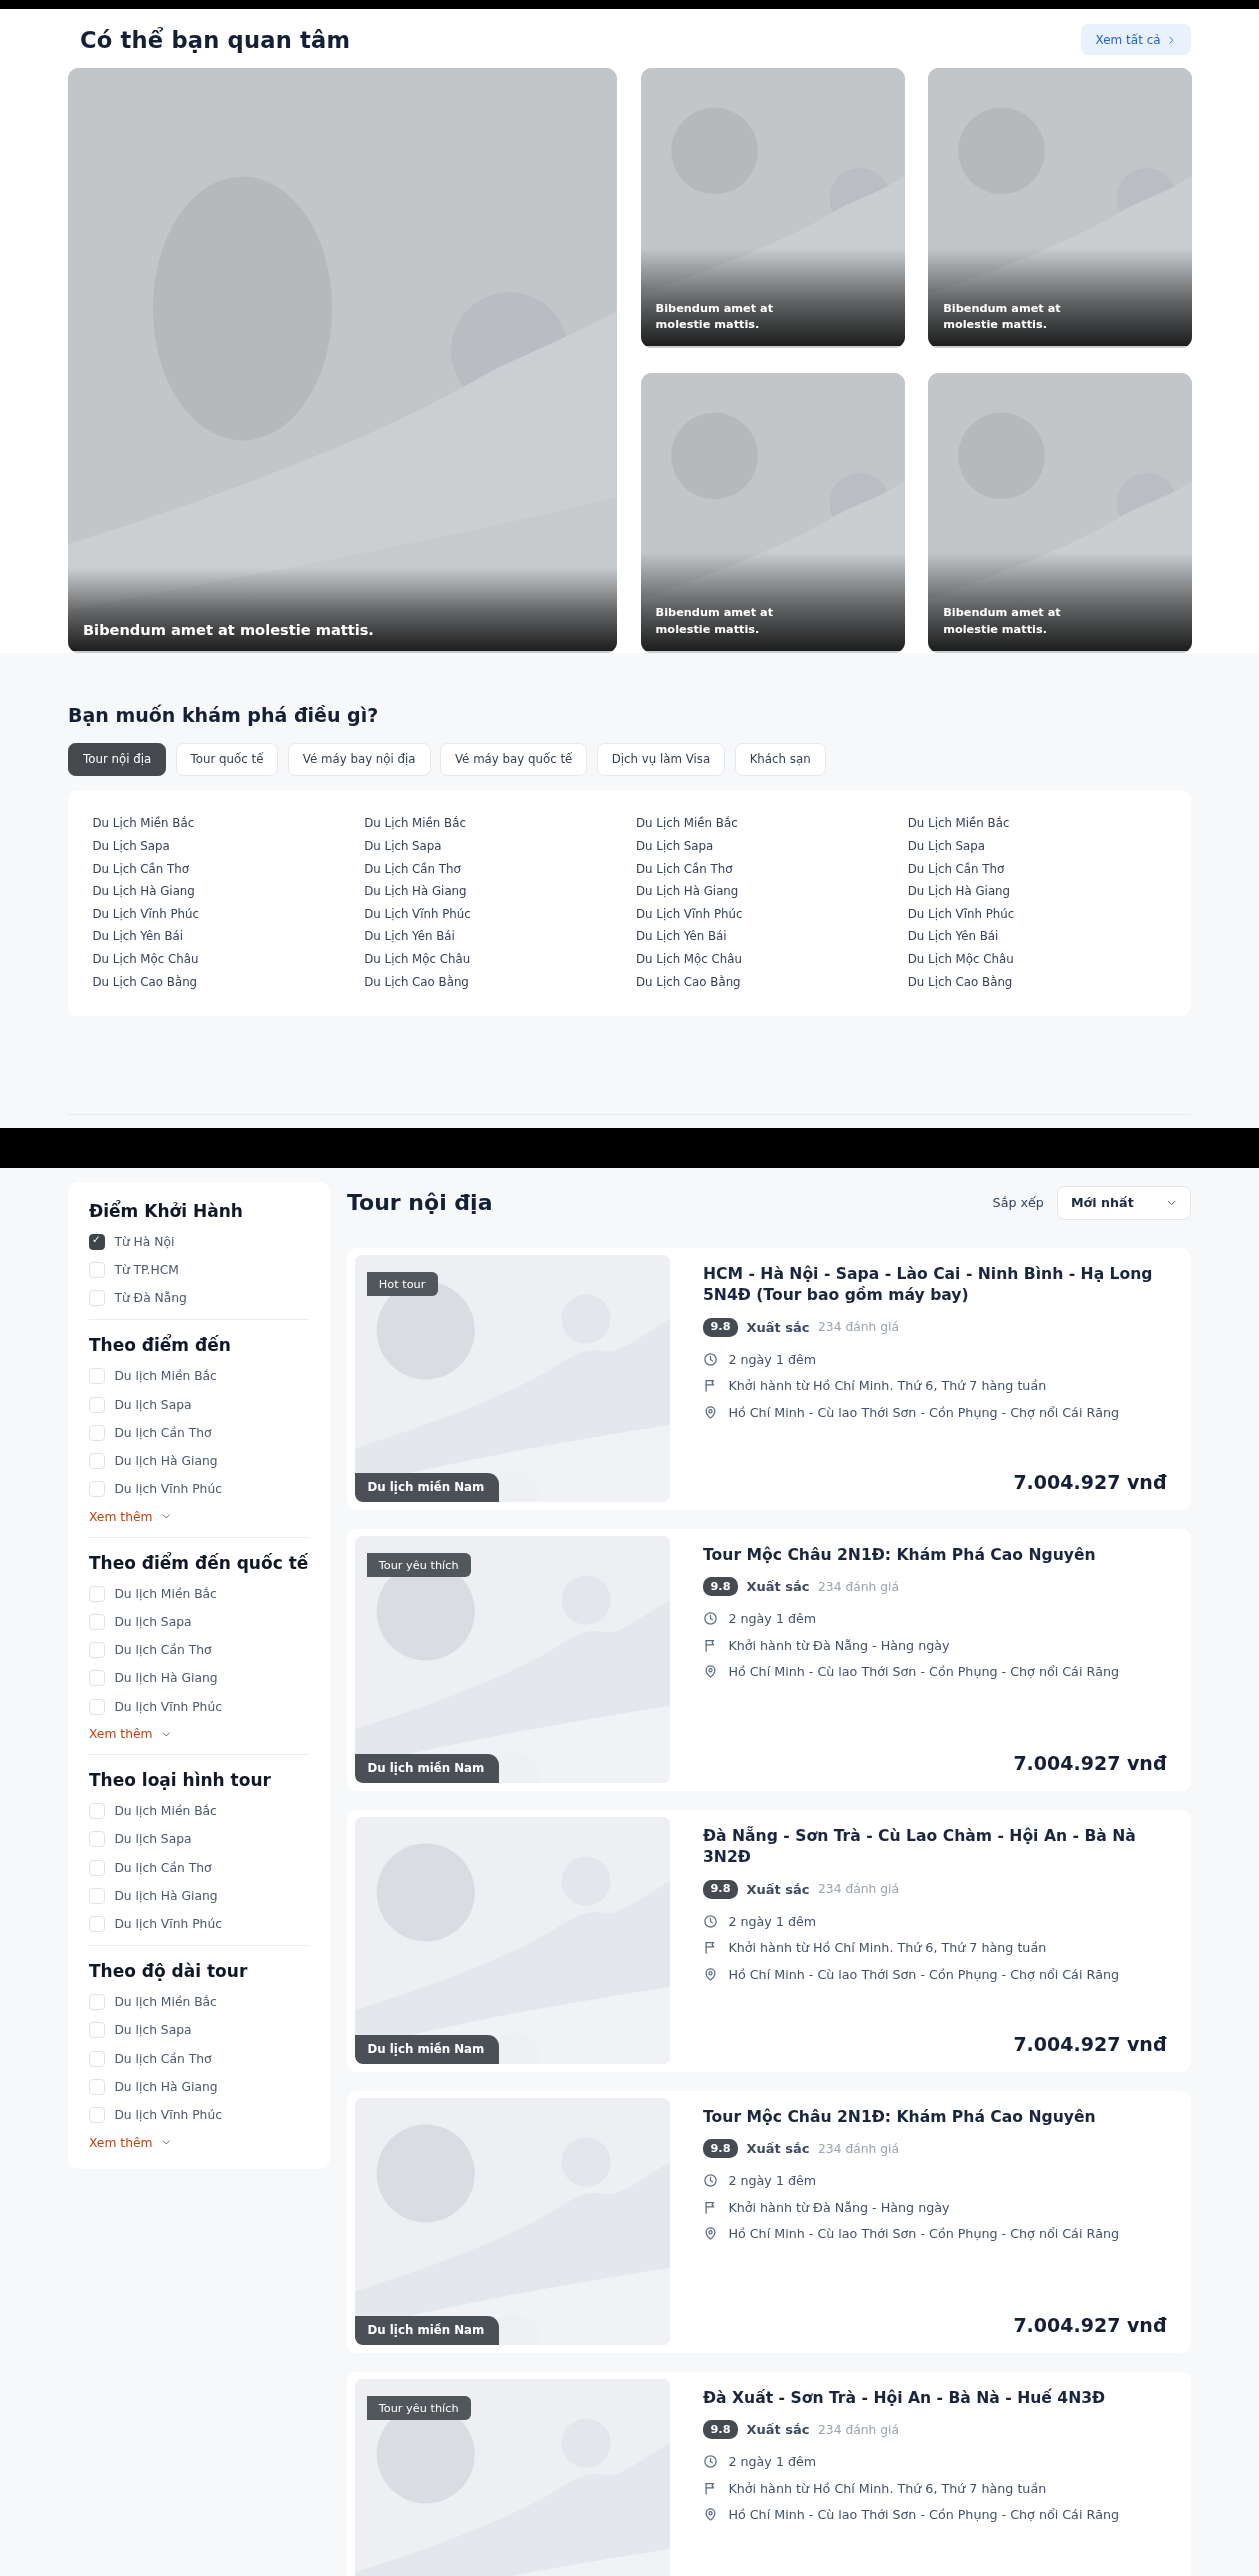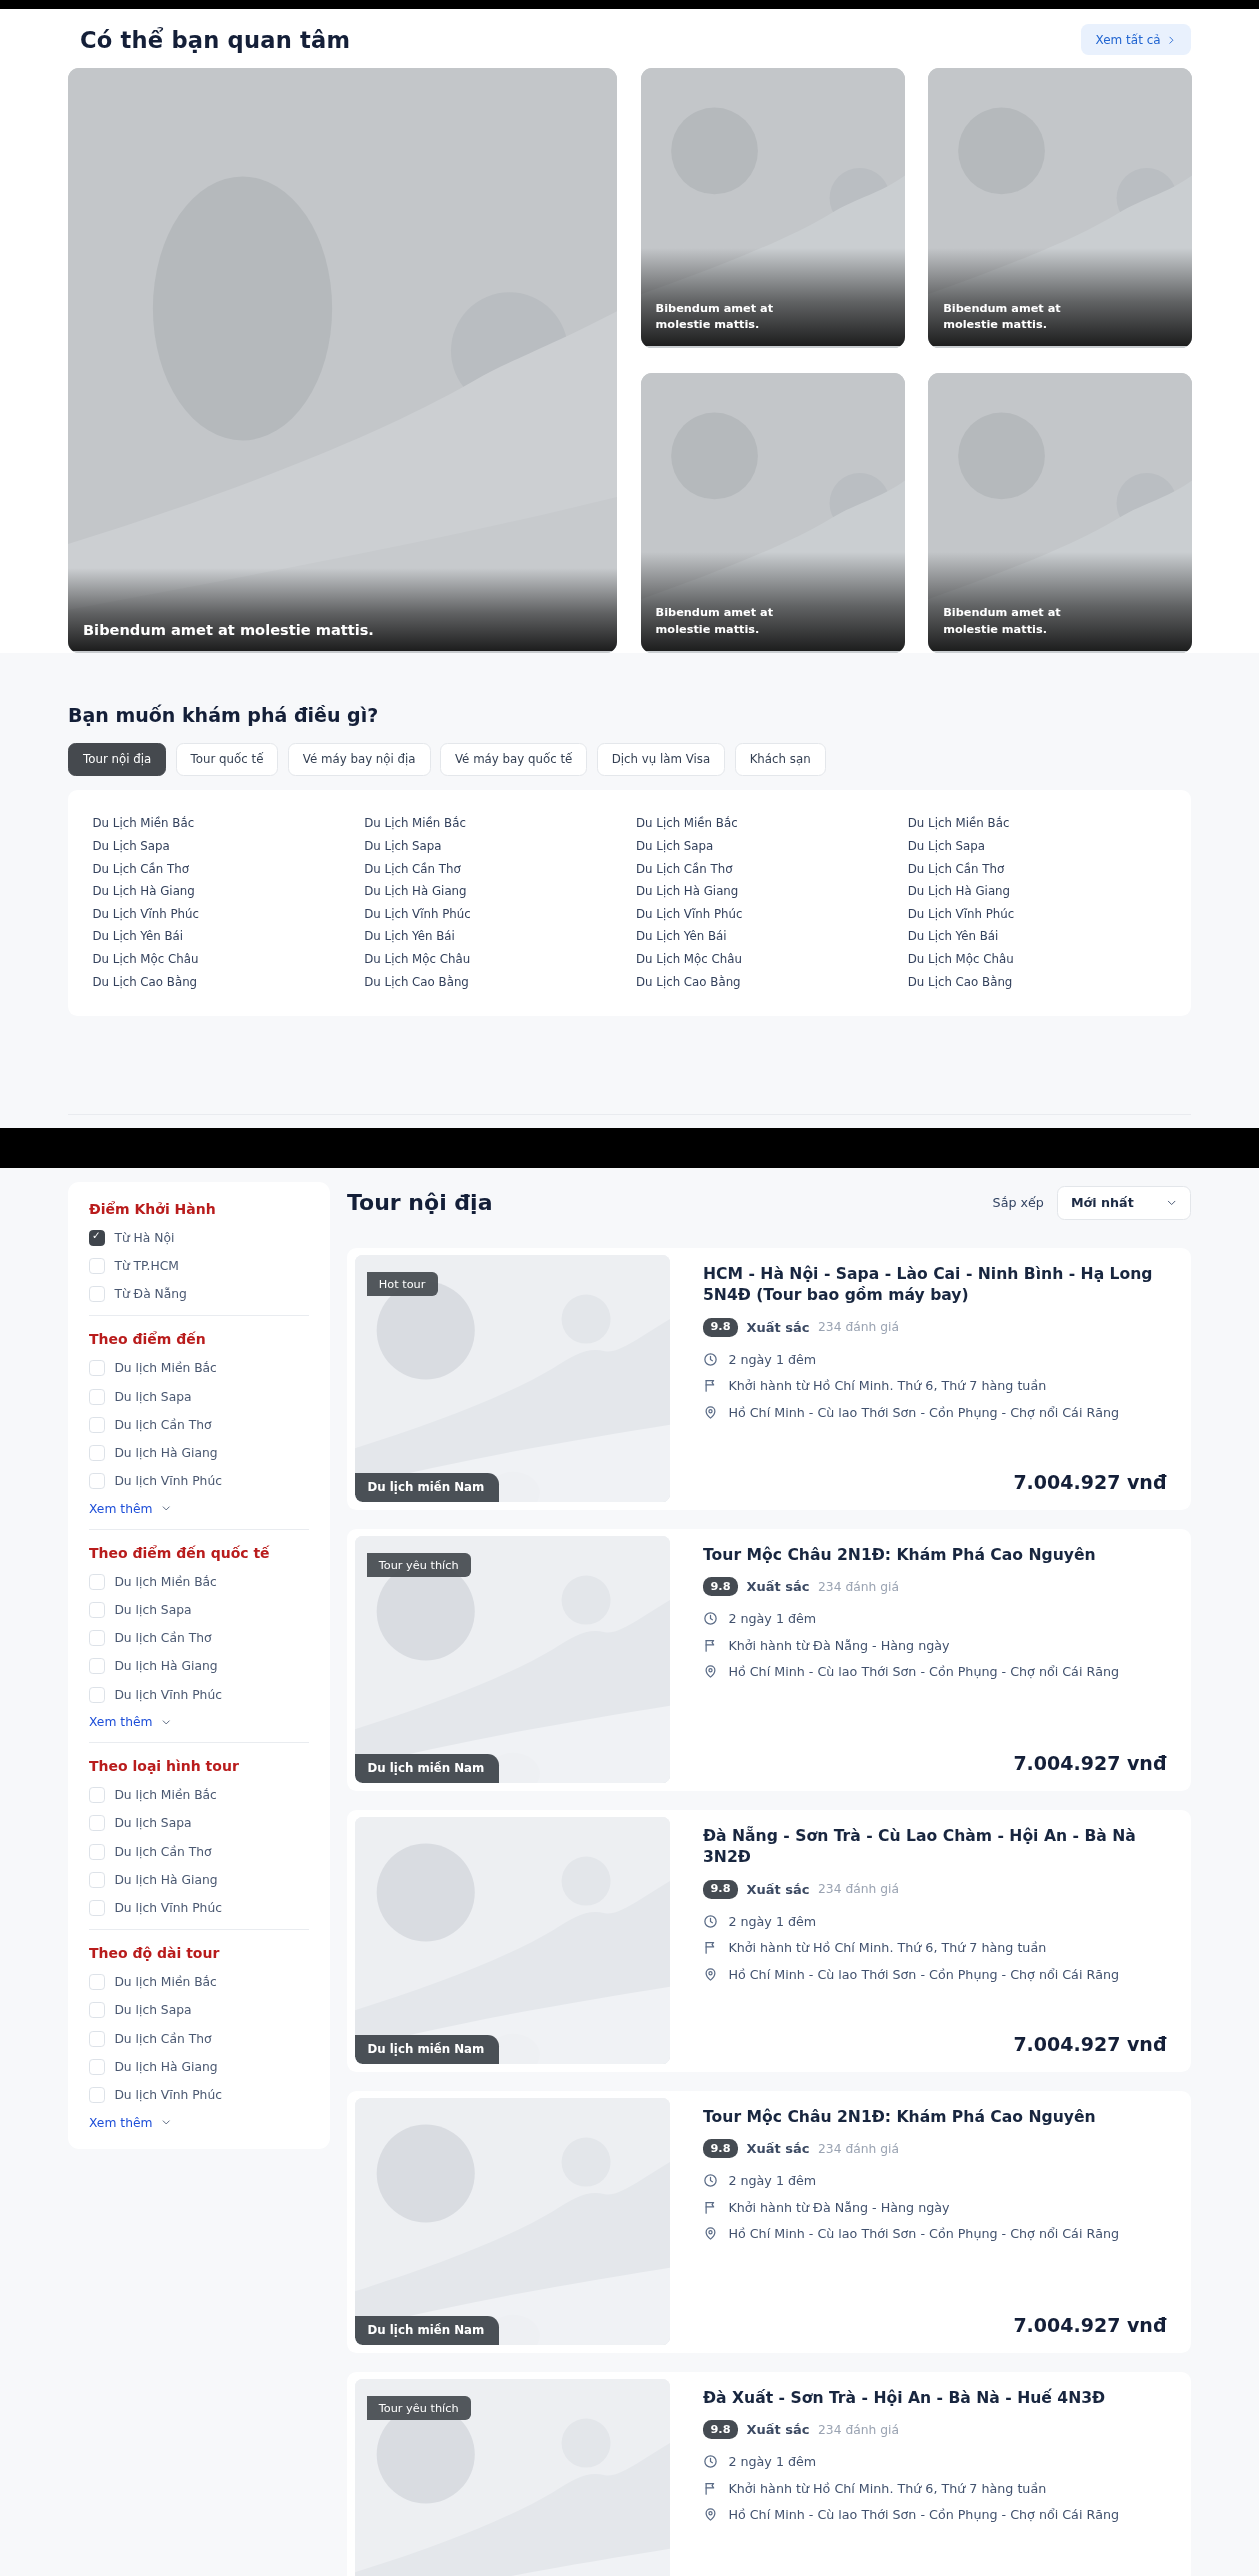--- a/index.html
+++ b/index.html
@@ -40,26 +40,26 @@
   .link-col a { font-size:11.8px; color:#33415c; text-decoration:none; line-height:22.6px; cursor:pointer; }
   .explore-divider { height:0.9px; background:#e9ebef; margin-top:98px; }
 
   .band { height:40px; background:#000; }
 
   
   .sec-listing { background:#f7f8fa; padding:14px 68px 0; }
   .listing-layout { display:flex; gap:17px; align-items:flex-start; }
 
   .sidebar { width:262px; flex-shrink:0; background:#fff; border-radius:11.3px; padding:19px 21px 17px; }
-  .f-title { font-size:14px; font-weight:bold; color:#b91c1c; margin-bottom:13px; }
+  .f-title { font-size:17px; font-weight:bold; color:#0f172a; margin-bottom:13px; }
   .f-row { display:flex; align-items:center; gap:9.4px; margin-bottom:12.3px; font-size:12.3px; color:#4a5871; cursor:pointer; }
   .cb { width:16px; height:16px; border:1.9px solid #dde2e8; border-radius:3.8px; background:#fff; flex-shrink:0; position:relative; }
   .f-row.checked .cb { background:#3f454c; border-color:#3f454c; }
   .f-row.checked .cb::after { content:"✓"; position:absolute; top:-1.9px; left:1.9px; color:#fff; font-size:10.4px; font-weight:bold; }
-  .f-more { display:flex; align-items:center; gap:8.5px; font-size:12.3px; color:#1d4ed8; cursor:pointer; margin:1.9px 0 2.8px; }
+  .f-more { display:flex; align-items:center; gap:8.5px; font-size:12.3px; color:#c2410c; cursor:pointer; margin:1.9px 0 2.8px; }
   .f-more svg { width:10.4px; height:10.4px; stroke:#42526e; }
   .f-div { height:0.9px; background:#e9ecf0; margin:13px 0 15px; }
 
   .main { flex:1; min-width:0; }
   .main-header { display:flex; align-items:center; justify-content:space-between; margin:3.8px 0 28px; }
   .main-header h2 { font-size:22px; font-weight:bold; color:#141f38; }
   .sort-wrap { display:flex; align-items:center; gap:13px; }
   .sort-label { font-size:12.7px; color:#344563; }
   .sort-select { display:flex; align-items:center; gap:32px; background:#fff; border:0.9px solid #e3e6ea;
     border-radius:7.5px; padding:8.5px 13px; font-size:12.7px; font-weight:bold; color:#1c2a44; cursor:pointer; }

